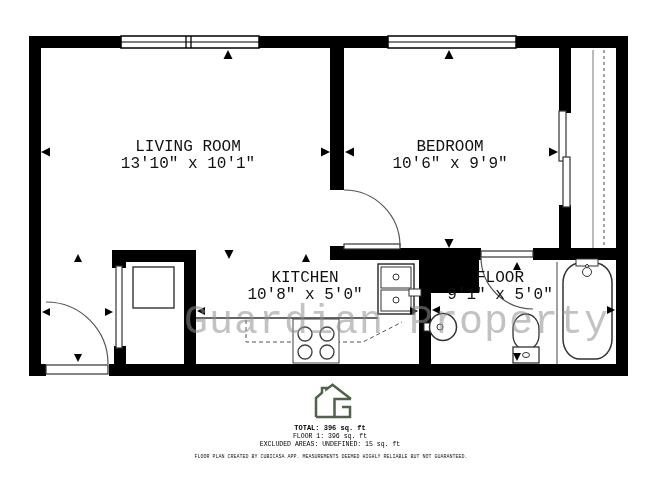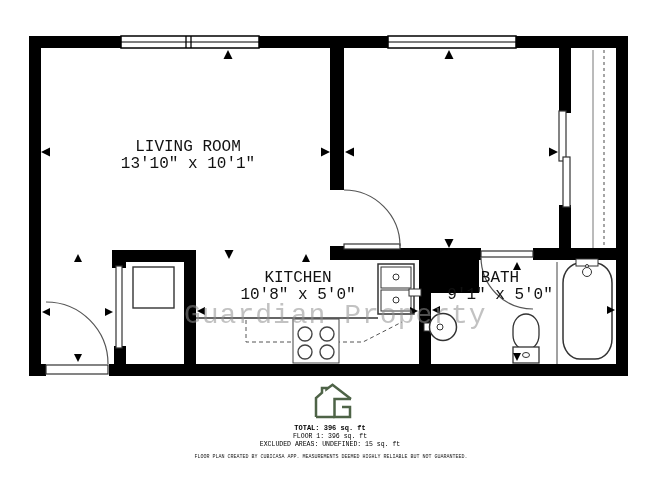--- a/index.html
+++ b/index.html
@@ -1,21 +1,21 @@
 <!DOCTYPE html>
 <html><head>
 <meta charset="utf-8">
 <style>
   html,body{margin:0;padding:0;background:#ffffff;}
   #canvas{position:relative;width:650px;height:465px;background:#fff;overflow:hidden;
           font-family:Liberation Mono, monospace;margin-left:16px;}
   #plan-svg{position:absolute;left:0;top:0;}
   .room-label{position:absolute;text-align:center;color:#111;font-size:16px;line-height:17px;
               white-space:nowrap;transform:translateX(-50%);}
-  .watermark{position:absolute;color:rgba(143,143,143,0.55);font-size:28px;letter-spacing:1px;
+  .watermark{position:absolute;color:rgba(143,143,143,0.55);font-size:40px;letter-spacing:1px;
              white-space:nowrap;z-index:5;}
   .footer-line{position:absolute;text-align:center;color:#000;white-space:nowrap;transform:translateX(-50%);}
   .f-total{font-size:7px;font-weight:bold;}
   .f-sub{font-size:6.5px;}
   .f-disc{font-size:5px;color:#222;}
 </style>
 </head>
 <body>
 
 <div id="canvas">
@@ -158,26 +158,30 @@
       <path d="M3 33 V14 L9 8.8 V4 h4.5 V5.2 L19.5 0.8 L38 15"></path>
       <path d="M38 15 H21.5 V33 H37 V23 H29"></path>
       <path d="M3 33 H21.5"></path>
     </g>
   </svg>
 
   <div class="room-label" style="left:172px;top:139px;">
     <div>LIVING ROOM</div>
     <div>13'10" x 10'1"</div>
   </div>
-  <div class="room-label" style="left:282px;top:270px;">
+  <div class="room-label" style="left:434px;top:139px;">
+    <div>BEDROOM</div>
+    <div>10'6" x 9'9"</div>
+  </div>
+  <div class="room-label" style="left:289px;top:270px;">
     <div>KITCHEN</div>
     <div>10'8" x 5'0"</div>
   </div>
   <div class="room-label" style="left:484px;top:270px;">
-    <div>BATH</div>
+    <div>FLOOR</div>
     <div>9'1" x 5'0"</div>
   </div>
 
   <div class="watermark" style="left:168px;top:300px;">Guardian Property</div>
 
   <div class="footer-line f-total" style="left:314px;top:424px;">TOTAL: 396 sq. ft</div>
   <div class="footer-line f-sub" style="left:314px;top:433px;">FLOOR 1: 396 sq. ft</div>
   <div class="footer-line f-sub" style="left:314px;top:441px;">EXCLUDED AREAS: UNDEFINED: 15 sq. ft</div>
   <div class="footer-line f-disc" style="left:315px;top:454px;">FLOOR PLAN CREATED BY CUBICASA APP. MEASUREMENTS DEEMED HIGHLY RELIABLE BUT NOT GUARANTEED.</div>
 

